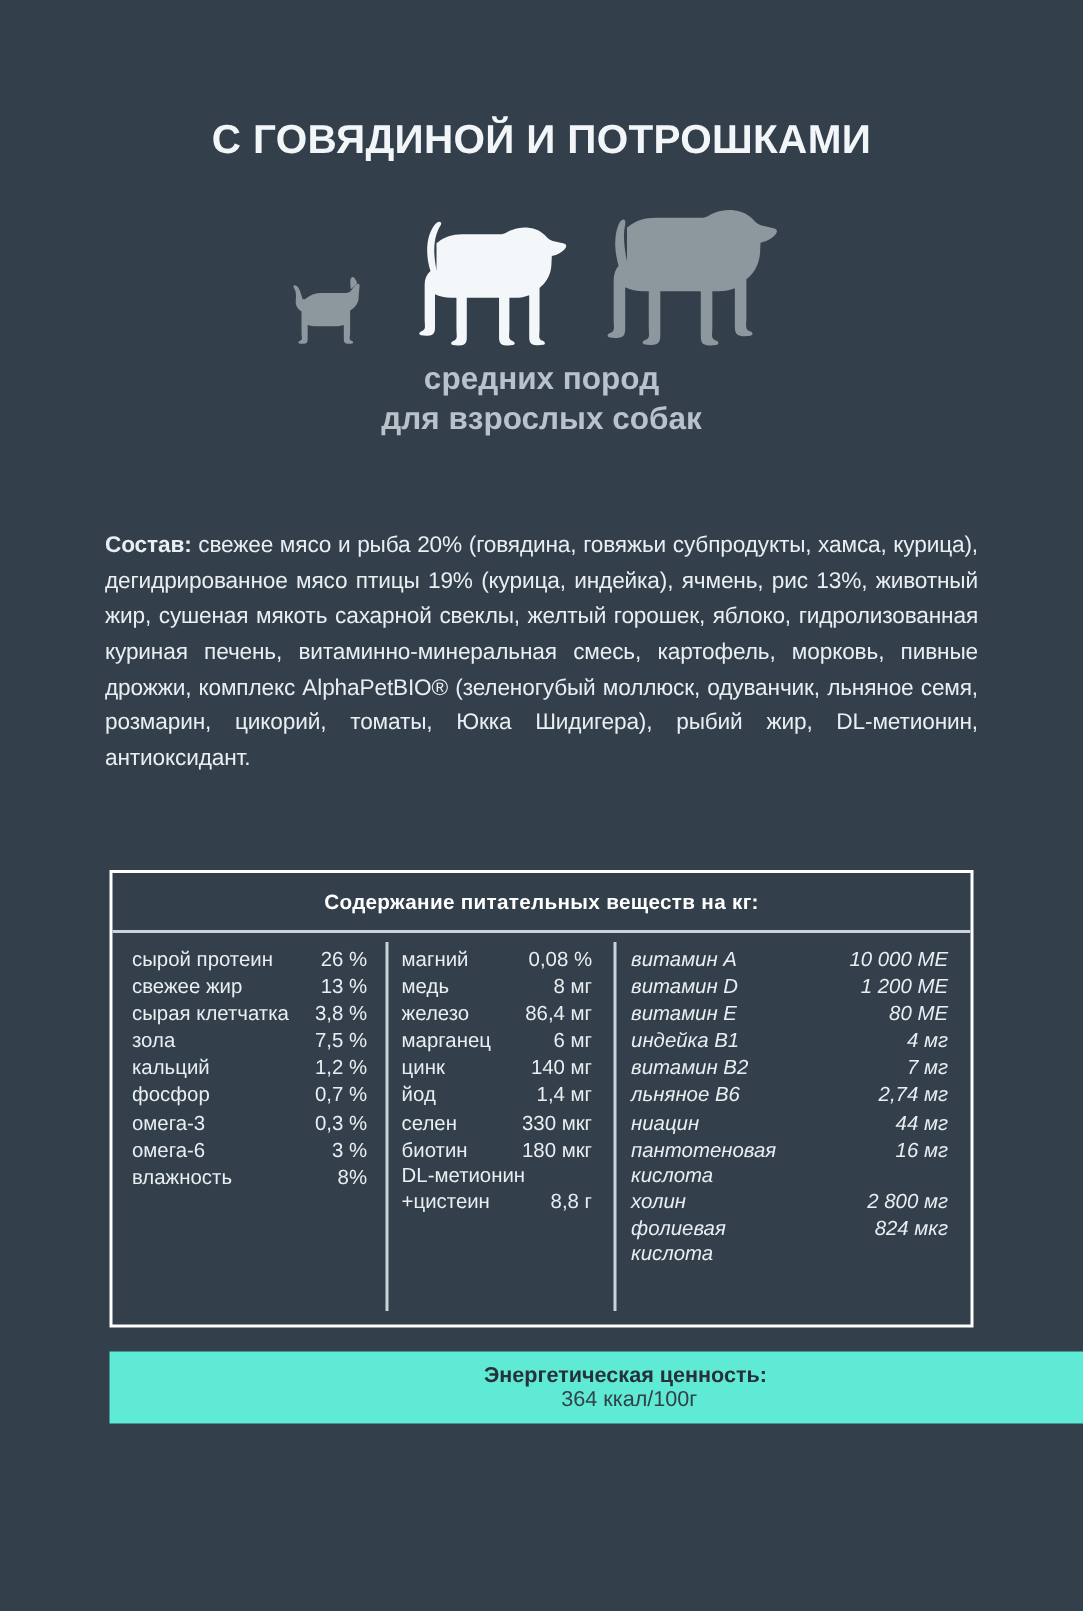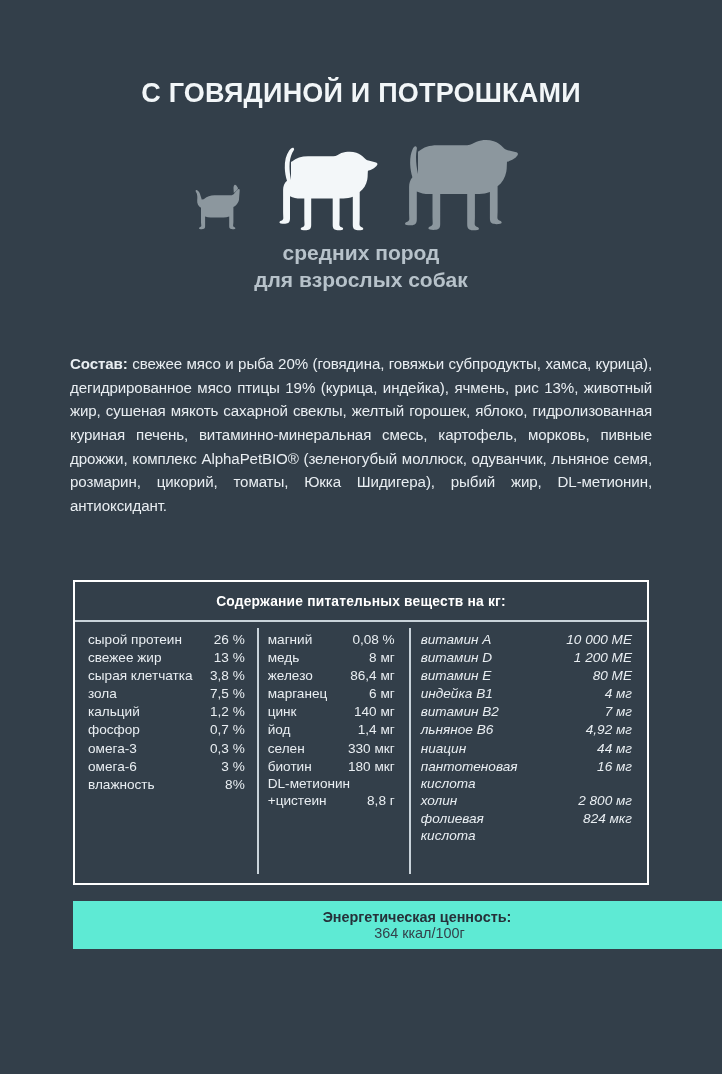--- a/index.html
+++ b/index.html
@@ -271,21 +271,21 @@
           <div class="row">
             <span class="k">индейка B1</span>
             <span class="v">4 мг</span>
           </div>
           <div class="row">
             <span class="k">витамин B2</span>
             <span class="v">7 мг</span>
           </div>
           <div class="row">
             <span class="k">льняное B6</span>
-            <span class="v">4,92 мг</span>
+            <span class="v">2,74 мг</span>
           </div>
           <div class="row">
             <span class="k">ниацин</span>
             <span class="v">44 мг</span>
           </div>
           <div class="row">
             <span class="k">пантотеновая</span>
             <span class="v">16 мг</span>
           </div>
           <div class="row cont">

